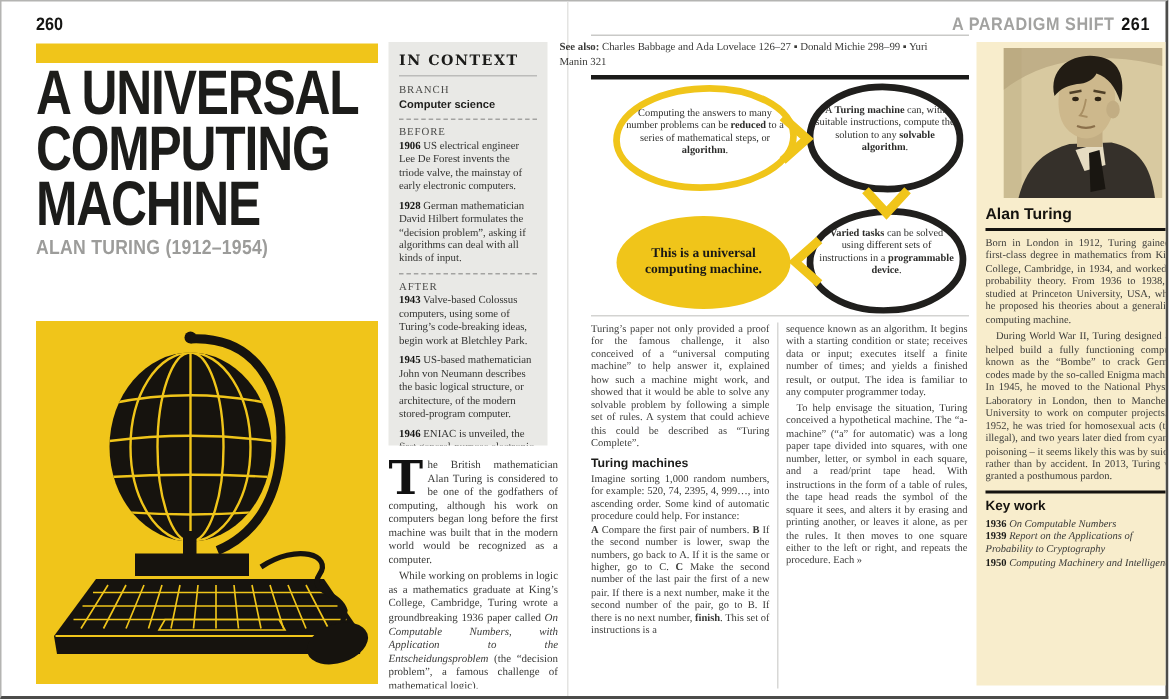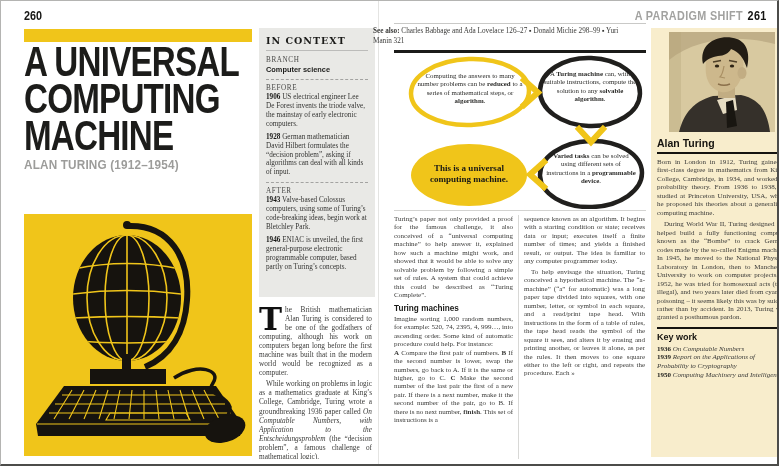--- a/index.html
+++ b/index.html
@@ -14,21 +14,21 @@
   .serif{font-family:"Liberation Serif", serif;}
   .j{text-align:justify;}
   p{margin:0;}
   
   #pn-left{left:23px;top:8px;font:bold 12px "Liberation Sans",sans-serif;color:#161614;transform:scaleX(.9);transform-origin:0 0;}
   #accent-bar{left:23px;top:28px;width:228px;height:13px;background:#F0C51A;}
   #title{left:23px;top:42px;width:292px;transform:scale(.79,1);transform-origin:0 0;
     font:bold 42px/37px "Liberation Sans",sans-serif;letter-spacing:-1px;color:#1c1c1a;}
   #subtitle{left:23px;top:156px;font:bold 13.5px "Liberation Sans",sans-serif;color:#9c9c9a;transform:scaleX(.87);transform-origin:0 0;letter-spacing:.2px;white-space:nowrap;}
   #illus{left:23px;top:213px;width:228px;height:242px;background:#F0C51A;}
-  #context{left:258px;top:27px;width:116px;height:269px;background:#E9E9E6;box-sizing:border-box;padding:7px 7px 5px;overflow:hidden;}
+  #context{left:258px;top:27px;width:106px;height:269px;background:#E9E9E6;box-sizing:border-box;padding:7px 7px 5px;overflow:hidden;}
   .ctx-h{font:bold 9.5px "DejaVu Serif",serif;letter-spacing:1px;color:#1b1b19;border-bottom:1px solid #bcbcba;padding-bottom:4px;margin-bottom:5px;}
   .ctx-lbl{font-size:7.2px;letter-spacing:.6px;color:#4a4a48;margin-bottom:1px;}
   .ctx-branch{font:bold 7.4px "Liberation Sans",sans-serif;color:#1d1d1b;margin-bottom:2px;}
   .ctx-div{border-top:1px dashed #a3a3a1;margin:5px 0 4px;}
   .ev{font-size:7.2px;line-height:1.24;margin-bottom:4px;color:#333331;}
   .ev b{color:#161614;}
   #left-body{left:258px;top:304px;width:113px;height:154px;font-size:7.3px;line-height:1.24;overflow:hidden;}
   .dropcap{float:left;font:bold 31px/24px "DejaVu Serif",serif;color:#111;margin:2px 3px 0 0;}
   .indent{text-indent:7px;margin-top:2px;}
   #gutter{left:377px;top:0;width:1px;height:466px;background:#e4e4e2;}
@@ -112,20 +112,21 @@
     <div class="ctx-h">IN CONTEXT</div>
     <div class="ctx-lbl">BRANCH</div>
     <div class="ctx-branch">Computer science</div>
     <div class="ctx-div"></div>
     <div class="ctx-lbl">BEFORE</div>
     <p class="ev"><b>1906</b> <span>US electrical engineer Lee De Forest invents the triode valve, the mainstay of early electronic computers.</span></p>
     <p class="ev"><b>1928</b> <span>German mathematician David Hilbert formulates the “decision problem”, asking if algorithms can deal with all kinds of input.</span></p>
     <div class="ctx-div"></div>
     <div class="ctx-lbl">AFTER</div>
     <p class="ev"><b>1943</b> <span>Valve-based Colossus computers, using some of Turing’s code-breaking ideas, begin work at Bletchley Park.</span></p>
+    <p class="ev"><b>1945</b> <span>US-based mathematician John von Neumann describes the basic logical structure, or architecture, of the modern stored-program computer.</span></p>
     <p class="ev"><b>1946</b> <span>ENIAC is unveiled, the first general-purpose electronic programmable computer, based partly on Turing’s concepts.</span></p>
   </aside>
 
   <div class="abs j" id="left-body">
     <p><span class="dropcap">T</span><span>he British mathematician Alan Turing is considered to be one of the godfathers of computing, although his work on computers began long before the first machine was built that in the modern world would be recognized as a computer.</span></p>
     <p class="indent"><span>While working on problems in logic as a mathematics graduate at King’s College, Cambridge, Turing wrote a groundbreaking 1936 paper called </span><i>On Computable Numbers, with Application to the Entscheidungsproblem</i><span> (the “decision problem”, a famous challenge of mathematical logic).</span></p>
   </div>
 
   <div class="abs" id="gutter"></div>
 

